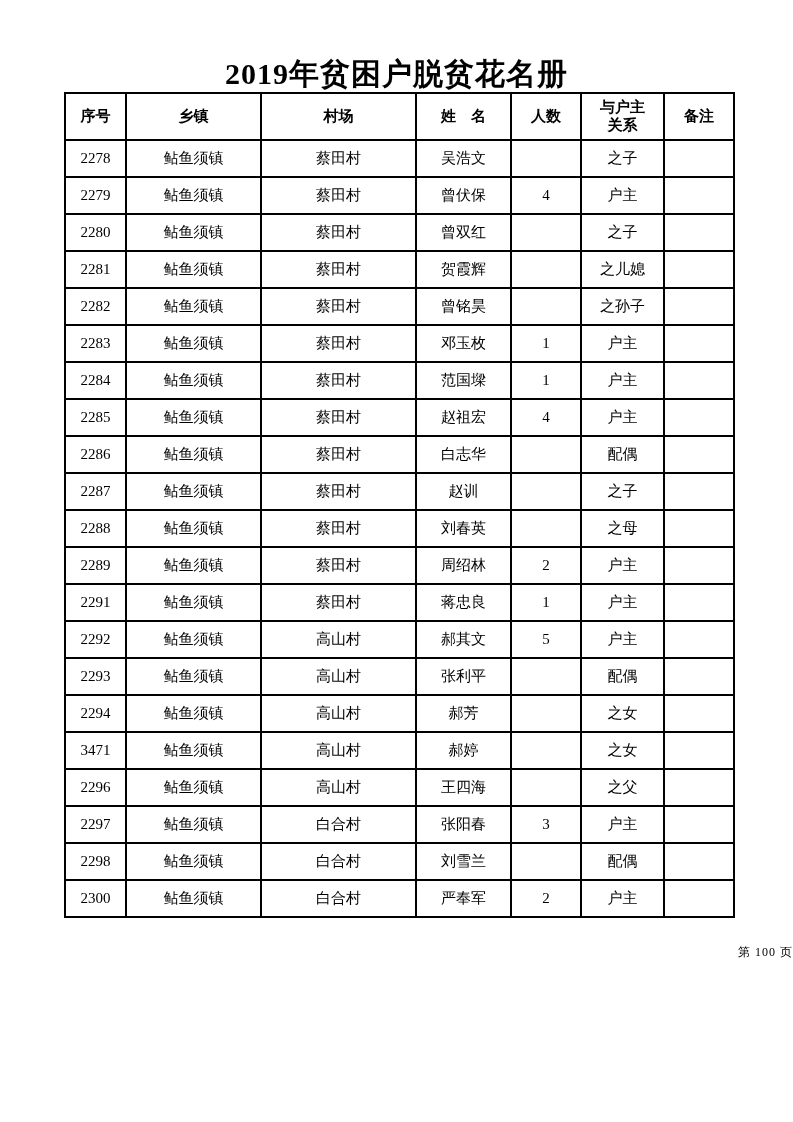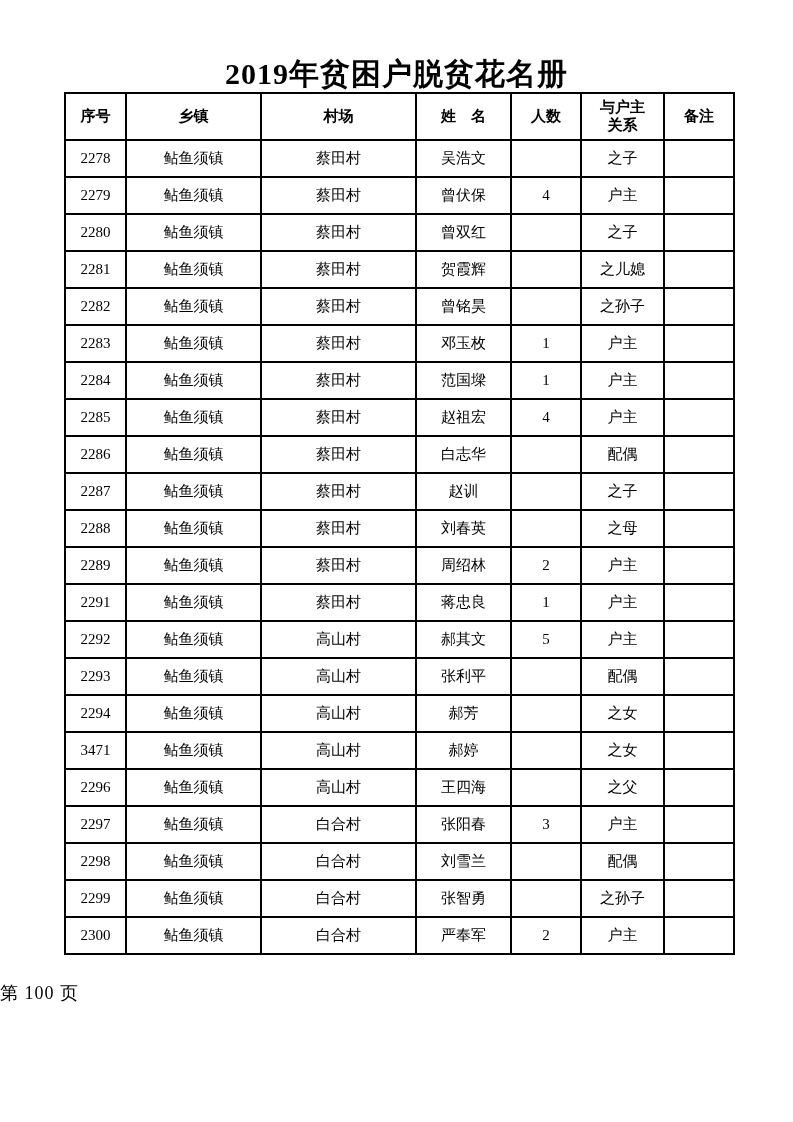--- a/index.html
+++ b/index.html
@@ -45,22 +45,22 @@
     white-space: pre-line;
     line-height: 1.15;
   }
   table.roster td {
     height: 35px;
     font-size: 15px;
     font-weight: normal;
   }
   .page-footer {
     margin-top: 26px;
-    text-align: left;
-    font-size: 18px;
+    text-align: right;
+    font-size: 12px;
     letter-spacing: 1px;
     font-family: Liberation Serif, serif;
   }
 </style>
 </head>
 <body>
 
 <h1 class="page-title">2019年贫困户脱贫花名册</h1>
 
 <table class="roster">
@@ -260,29 +260,20 @@
       <tr>
     <td>2298</td>
     <td>鲇鱼须镇</td>
     <td>白合村</td>
     <td>刘雪兰</td>
     <td></td>
     <td>配偶</td>
     <td></td>
   </tr>
       <tr>
-    <td>2299</td>
-    <td>鲇鱼须镇</td>
-    <td>白合村</td>
-    <td>张智勇</td>
-    <td></td>
-    <td>之孙子</td>
-    <td></td>
-  </tr>
-      <tr>
     <td>2300</td>
     <td>鲇鱼须镇</td>
     <td>白合村</td>
     <td>严奉军</td>
     <td>2</td>
     <td>户主</td>
     <td></td>
   </tr>
     </tbody>
 </table>

